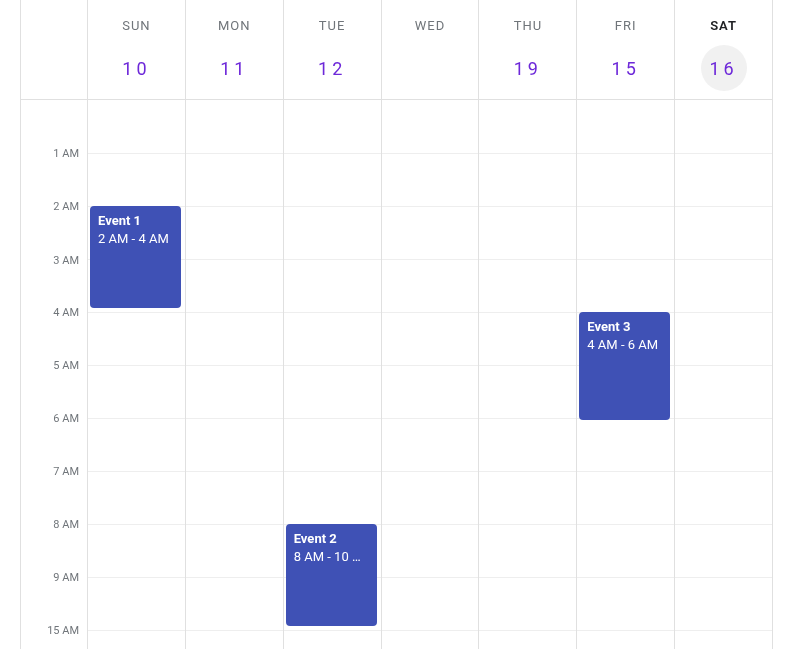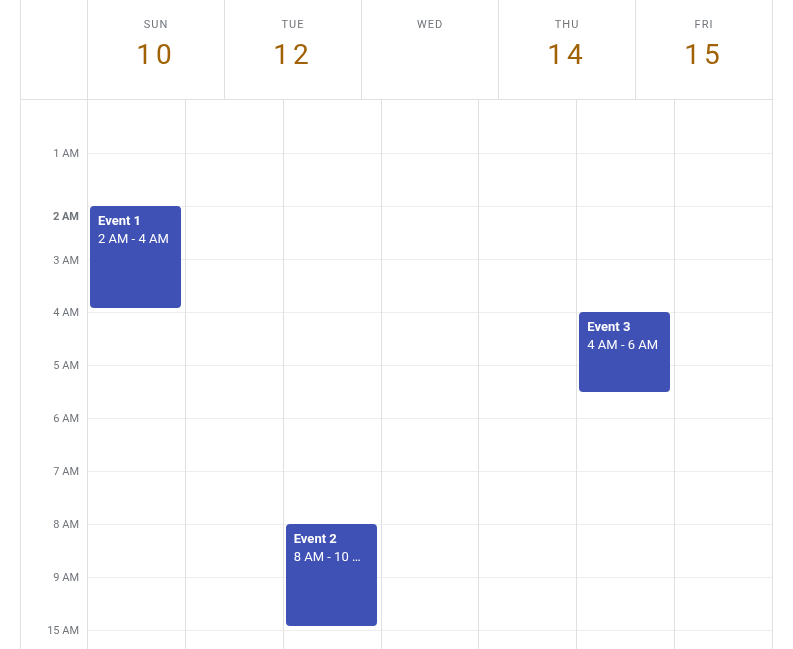--- a/index.html
+++ b/index.html
@@ -33,28 +33,29 @@
   .day-header {
     flex: 1 1 0;
     border-left: 1px solid #e0e0e0;
     display: flex;
     flex-direction: column;
     align-items: center;
     justify-content: flex-start;
     padding-top: 18px;
   }
   .day-name {
-    font-size: 11px;
+    font-size: 13px;
     letter-spacing: 1px;
     color: #70757a;
+    margin-bottom: 12px;
   }
   .day-date {
-    font-size: 28px;
+    font-size: 18px;
     letter-spacing: 4px;
-    color: #a16207;
+    color: #6d28d9;
     width: 46px;
     height: 46px;
     display: flex;
     align-items: center;
     justify-content: center;
     border-radius: 50%;
   }
   .day-header.today .day-name { color: #202124; font-weight:600;}
   .day-header.today .day-date {
     background: #f1f1f1;
@@ -125,40 +126,48 @@
 
 <div class="calendar">
   <div class="header-row">
     <div class="time-gutter-header"></div>
 
   <div class="day-header">
         <div class="day-name">SUN</div>
         <div class="day-date">10</div>
       </div>
       <div class="day-header">
+        <div class="day-name">MON</div>
+        <div class="day-date">11</div>
+      </div>
+      <div class="day-header">
         <div class="day-name">TUE</div>
         <div class="day-date">12</div>
       </div>
       <div class="day-header">
         <div class="day-name">WED</div>
       </div>
       <div class="day-header">
         <div class="day-name">THU</div>
-        <div class="day-date">14</div>
+        <div class="day-date">19</div>
       </div>
       <div class="day-header">
         <div class="day-name">FRI</div>
         <div class="day-date">15</div>
+      </div>
+      <div class="day-header today">
+        <div class="day-name">SAT</div>
+        <div class="day-date">16</div>
       </div>
     </div>
   <div class="body-area">
     <div class="scroll-area">
       <div class="time-gutter" style="height: 1272px;">
           <div class="time-label" style="top: 53px;">1 AM</div>
-          <div class="time-label" style="top: 116px; font-weight: bold;">2 AM</div>
+          <div class="time-label" style="top: 106px;">2 AM</div>
           <div class="time-label" style="top: 160px;">3 AM</div>
           <div class="time-label" style="top: 212px;">4 AM</div>
           <div class="time-label" style="top: 265px;">5 AM</div>
           <div class="time-label" style="top: 318px;">6 AM</div>
           <div class="time-label" style="top: 371px;">7 AM</div>
           <div class="time-label" style="top: 424px;">8 AM</div>
           <div class="time-label" style="top: 477px;">9 AM</div>
           <div class="time-label" style="top: 530px;">15 AM</div>
         </div>
       <div class="grid" style="height: 1272px;">
@@ -234,21 +243,21 @@
             <div class="hour-line" style="top: 53px;"></div>
             <div class="hour-line" style="top: 106px;"></div>
             <div class="hour-line" style="top: 159px;"></div>
             <div class="hour-line" style="top: 212px;"></div>
             <div class="hour-line" style="top: 265px;"></div>
             <div class="hour-line" style="top: 318px;"></div>
             <div class="hour-line" style="top: 371px;"></div>
             <div class="hour-line" style="top: 424px;"></div>
             <div class="hour-line" style="top: 477px;"></div>
             <div class="hour-line" style="top: 530px;"></div>
-            <div class="event" style="top: 212px; height: 80px;">
+            <div class="event" style="top: 212px; height: 108px;">
               <div class="event-title">Event 3</div>
               <div class="event-time">4 AM - 6 AM</div>
             </div>
           </div>
           <div class="day-col">
             <div class="hour-line" style="top: 53px;"></div>
             <div class="hour-line" style="top: 106px;"></div>
             <div class="hour-line" style="top: 159px;"></div>
             <div class="hour-line" style="top: 212px;"></div>
             <div class="hour-line" style="top: 265px;"></div>

